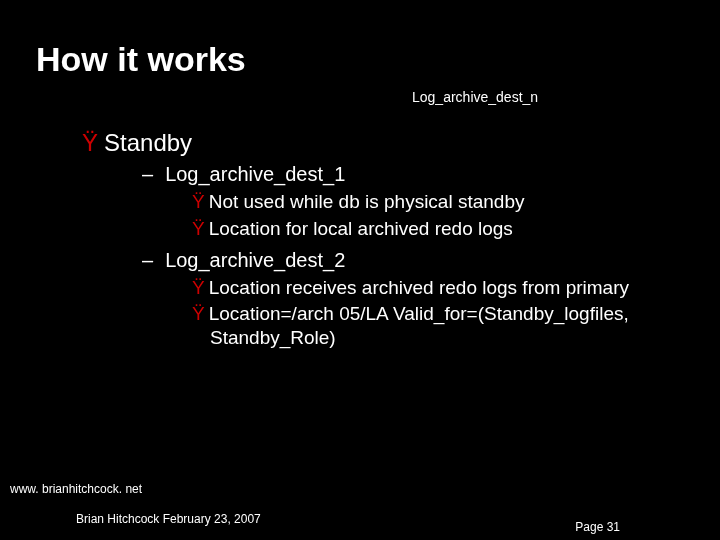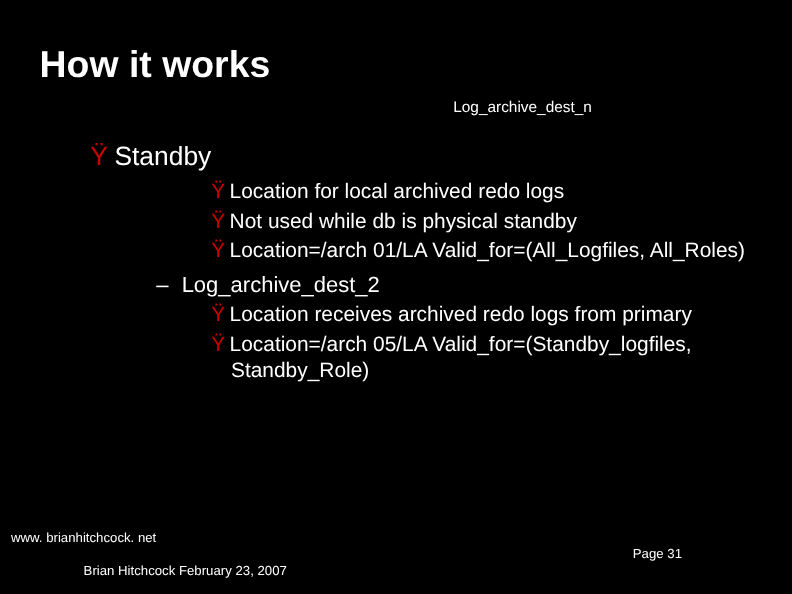--- a/index.html
+++ b/index.html
@@ -57,47 +57,47 @@
   }
   .footer-left {
     position: absolute;
     left: 76px;
     bottom: 14px;
     font-size: 12px;
   }
   .footer-right {
     position: absolute;
     right: 100px;
-    bottom: 30px;
+    bottom: 6px;
     font-size: 12px;
   }
 </style>
 </head>
 <body>
 
 <div class="title">How it works</div>
 
 <div class="note">
   <div>Log_archive_dest_n</div>
 </div>
 
 <div class="content">
 
   <div class="l1">
     <span class="bullet">Ÿ</span><span>Standby</span>
   </div>
 
-  <div class="l3">
-    <span class="bullet">Ÿ</span><span>Location for local archived redo logs</span>
+  <div class="l2">
+    <span class="dash">–</span><span>Log_archive_dest_1</span>
   </div>
   <div class="l3">
     <span class="bullet">Ÿ</span><span>Not used while db is physical standby</span>
   </div>
   <div class="l3">
-    <span class="bullet">Ÿ</span><span>Location=/arch 01/LA Valid_for=(All_Logfiles, All_Roles)</span>
+    <span class="bullet">Ÿ</span><span>Location for local archived redo logs</span>
   </div>
 
   <div class="l2 section2-head">
     <span class="dash">–</span><span>Log_archive_dest_2</span>
   </div>
   <div class="l3">
     <span class="bullet">Ÿ</span><span>Location receives archived redo logs from primary</span>
   </div>
   <div class="l3">
     <span class="bullet">Ÿ</span><span>Location=/arch 05/LA Valid_for=(Standby_logfiles, Standby_Role)</span>

